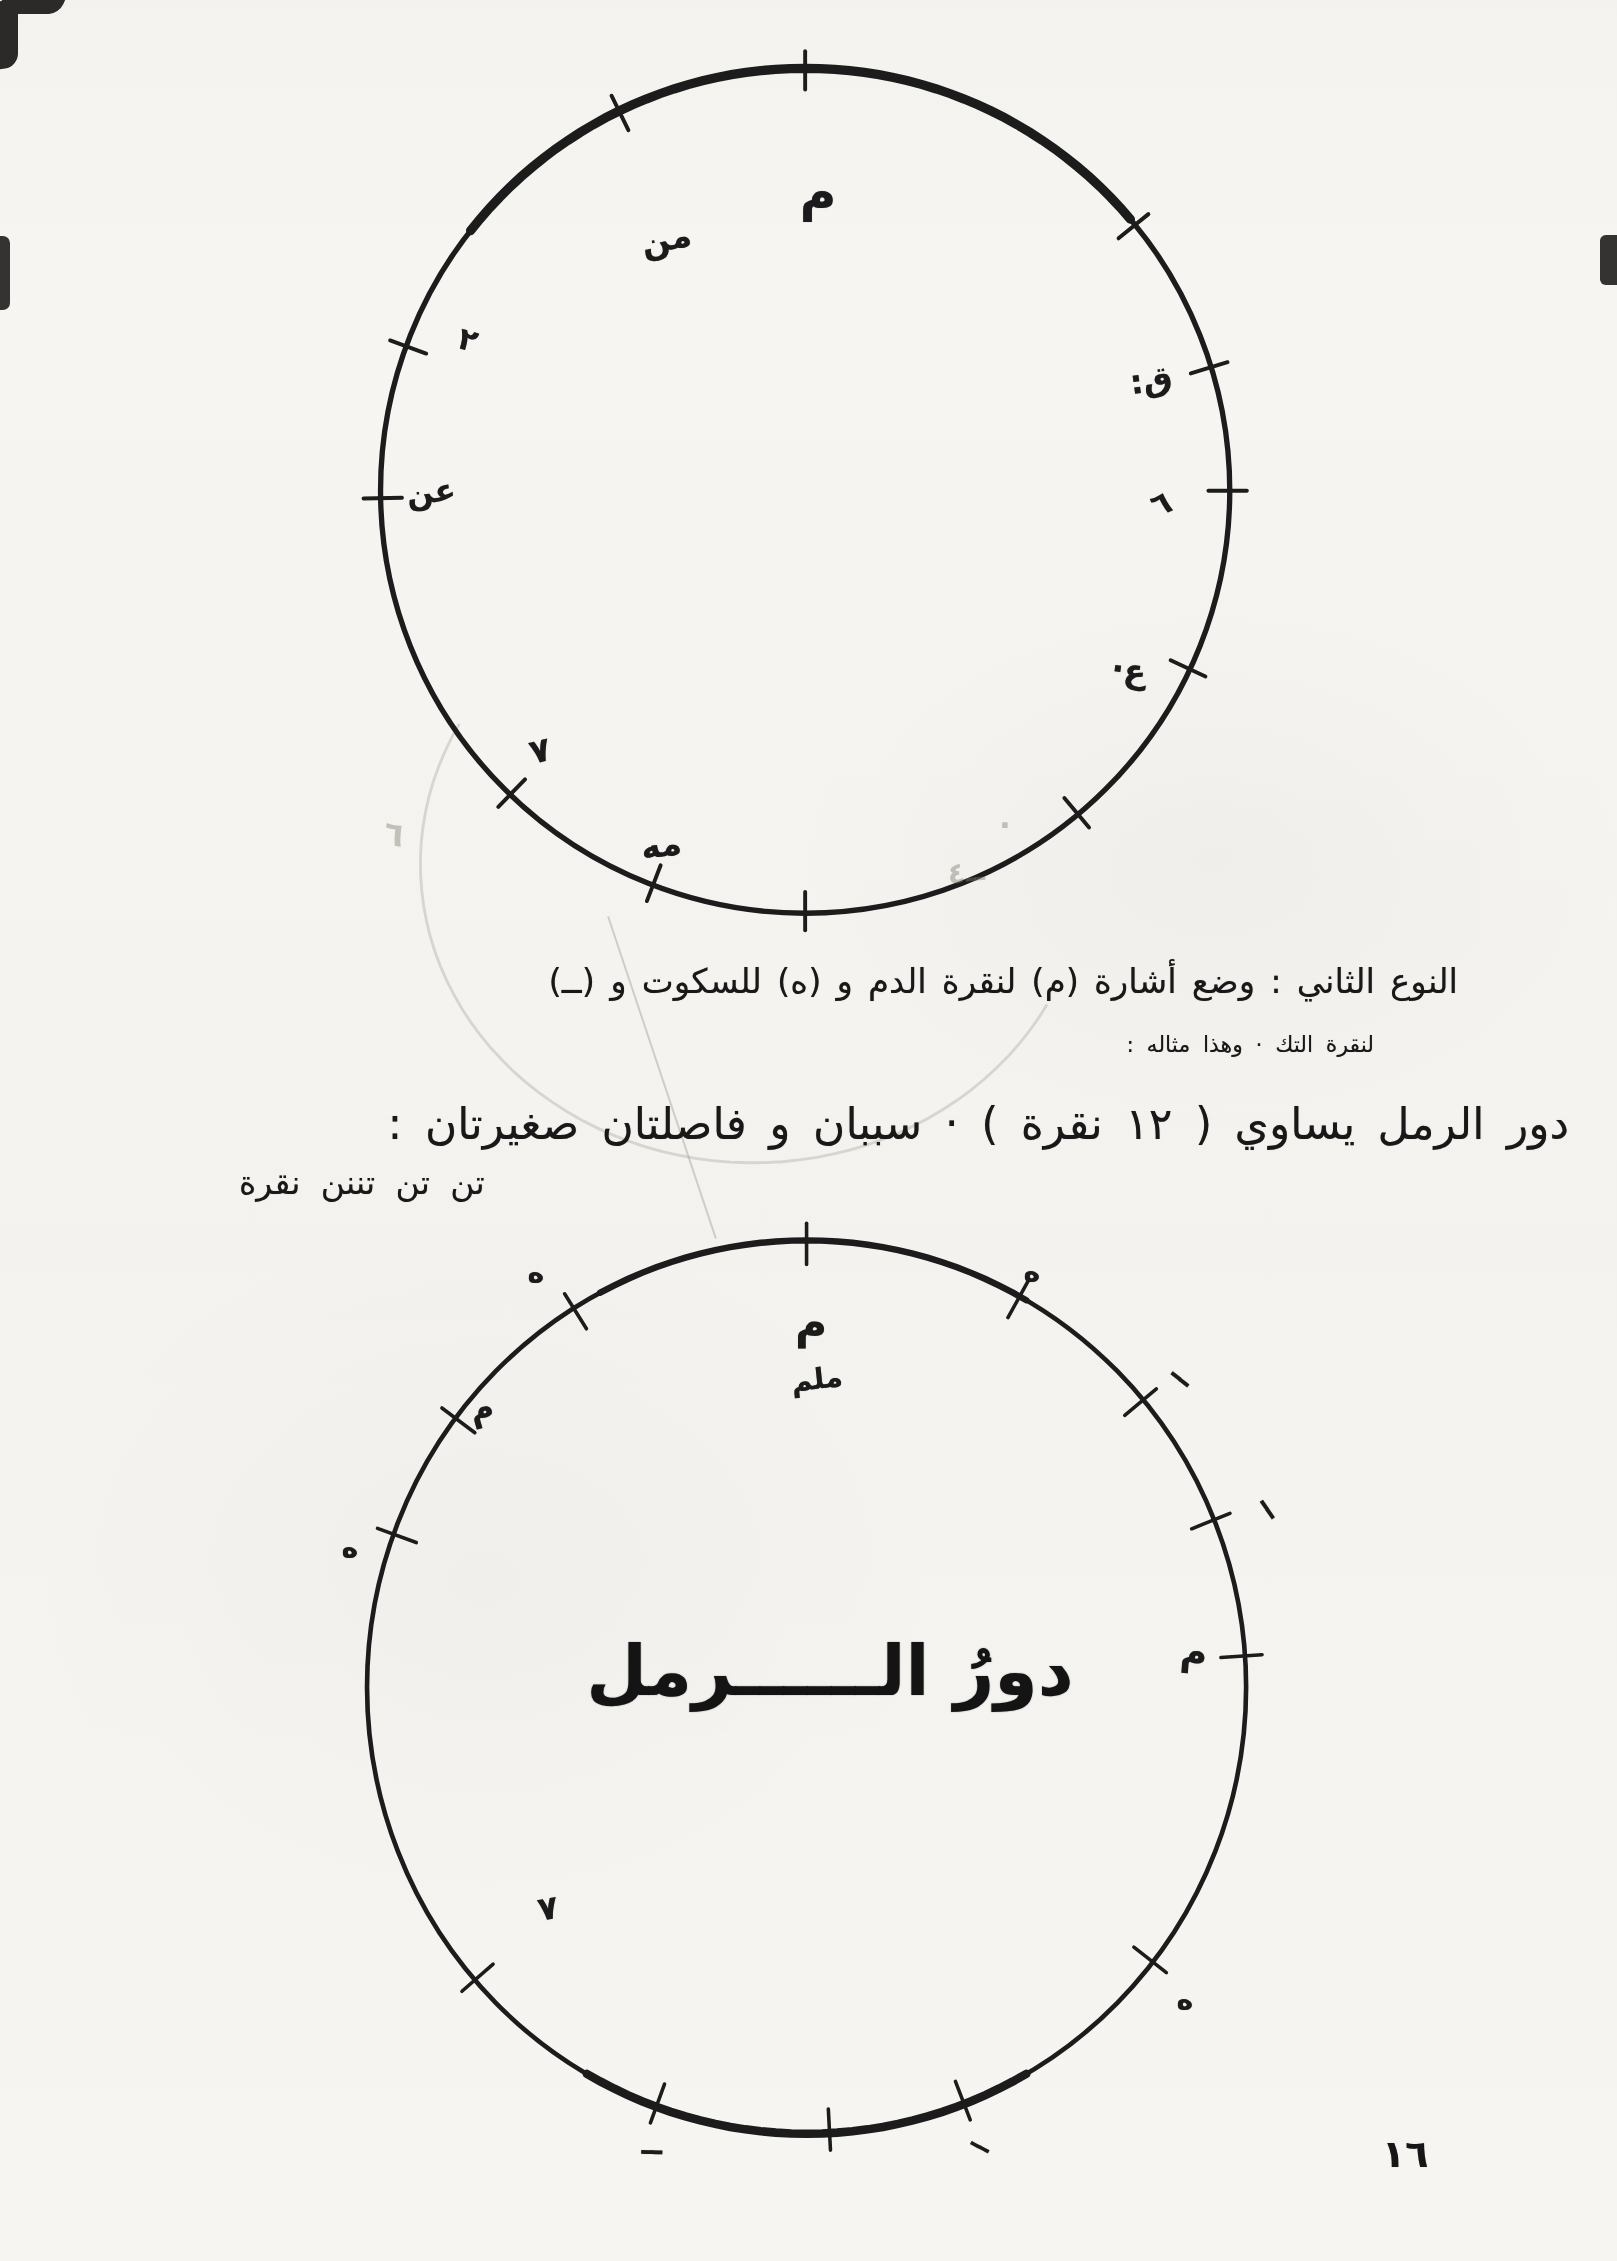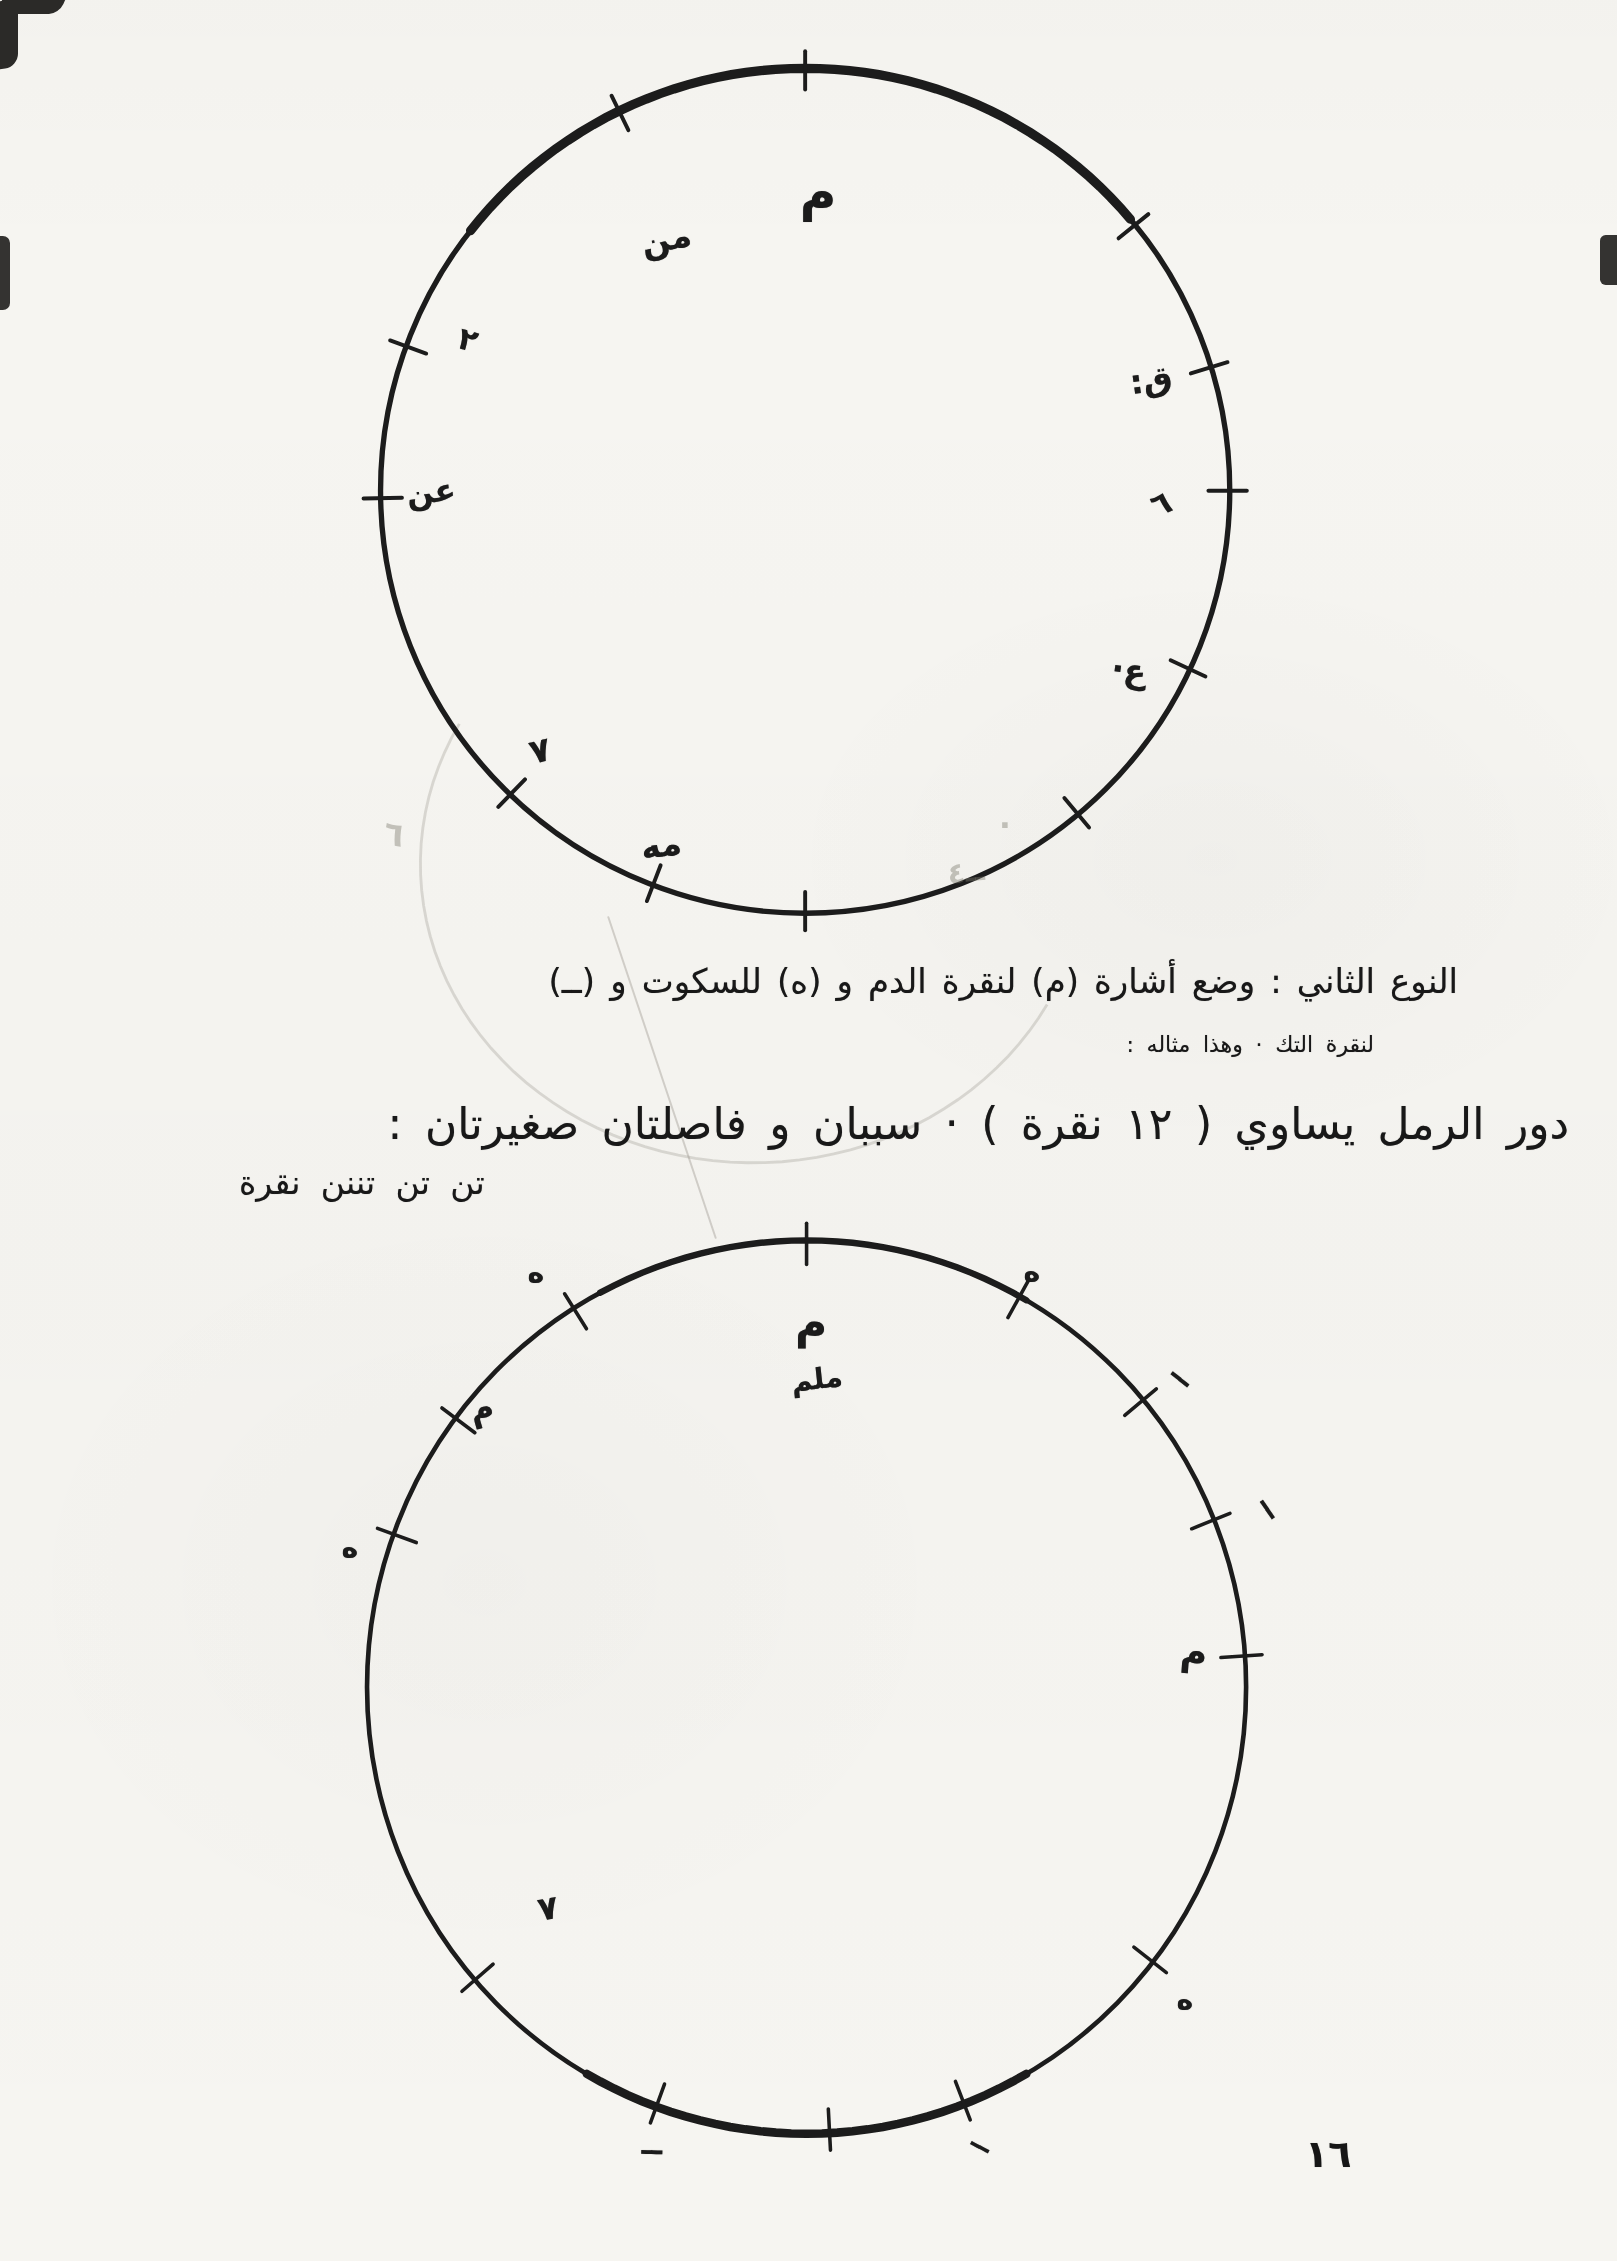--- a/index.html
+++ b/index.html
@@ -21,21 +21,21 @@
   .ghostglyph{
     position:absolute;font-family:"DejaVu Sans",sans-serif;font-weight:700;color:rgba(125,121,110,.42);
     white-space:nowrap;line-height:1;transform:translate(-50%,-50%) rotate(var(--r,0deg));
   }
   .pline{
     position:absolute;direction:rtl;white-space:nowrap;font-weight:400;color:#181818;
     font-family:"DejaVu Sans",sans-serif;line-height:1.35;
     text-shadow:0 0 0.7px rgba(20,20,20,.5);
   }
   .pagenum{
-    position:absolute;left:1306px;top:2132px;font-size:38px;font-weight:700;color:#161616;
+    position:absolute;left:1383px;top:2132px;font-size:38px;font-weight:700;color:#161616;
     font-family:"DejaVu Sans",sans-serif;text-shadow:0 0 0.7px rgba(0,0,0,.5);
   }
   .title{
     position:absolute;left:831px;top:1671px;transform:translate(-50%,-50%);
     font-size:70px;font-weight:700;color:#141414;white-space:nowrap;direction:rtl;
     font-family:"DejaVu Sans",sans-serif;text-shadow:0 0 1.4px rgba(10,10,10,.45);
   }
   
   .smudge{position:absolute;background:#2b2a28;}
   .sm-tl-a{left:0;top:0;width:18.5px;height:68px;border-radius:0 0 12.8px 0;transform:skewY(-8deg);}
@@ -117,20 +117,21 @@
       <span class="ghostglyph" style="left: 1006px; top: 825px; font-size: 31px; --r: 0deg;">·</span>
     </div>
 
   <div id="paragraph">
       <div class="pline" style="top: 959px; right: 159px; font-size: 34px; word-spacing: 4.3px;">النوع الثاني : وضع أشارة (م) لنقرة الدم و (ه) للسكوت و (ــ)</div>
       <div class="pline" style="top: 1030px; right: 243px; font-size: 22px; word-spacing: 5.7px;">لنقرة التك · وهذا مثاله :</div>
       <div class="pline" style="top: 1094px; right: 48px; font-size: 44px; word-spacing: 8.5px;">دور الرمل يساوي ( ١٢ نقرة ) · سببان و فاصلتان صغيرتان :</div>
       <div class="pline" style="top: 1161px; left: 240px; font-size: 33px; word-spacing: 10px;">تن تن تننن نقرة</div>
     </div>
 
+  <div class="title">دورُ الــــــرمل</div>
 
   <div class="pagenum">١٦</div>
 
   <div class="smudge sm-tl-a"></div>
   <div class="smudge sm-tl-b"></div>
   <div class="smudge sm-left"></div>
   <div class="smudge sm-right"></div>
 
 </div>
 

